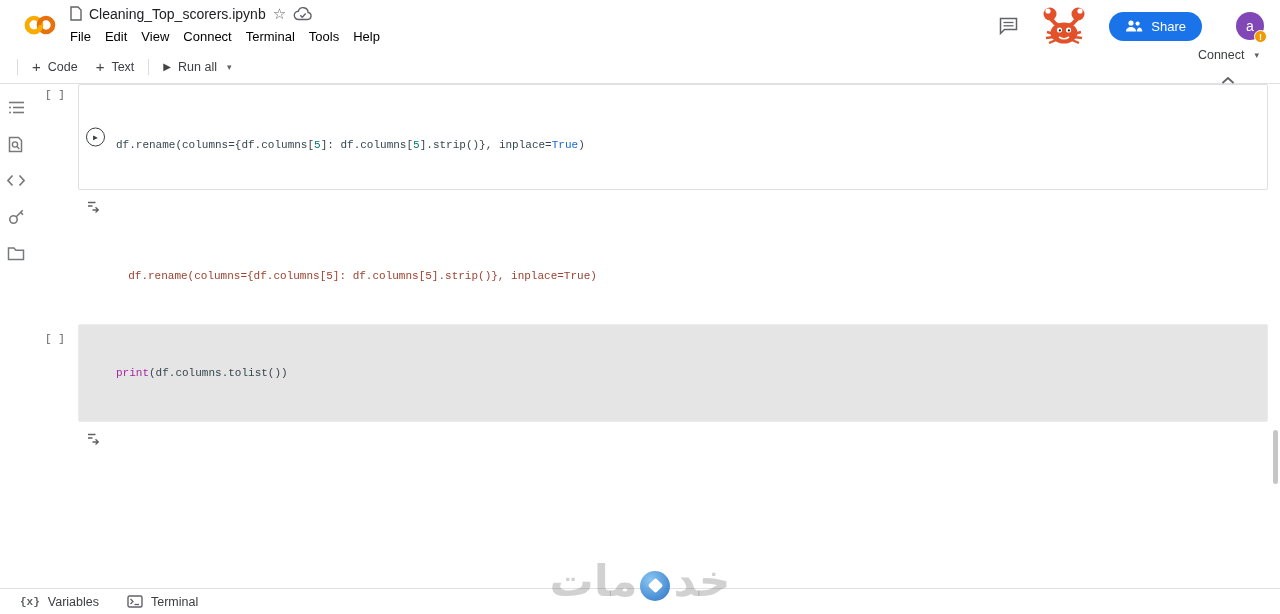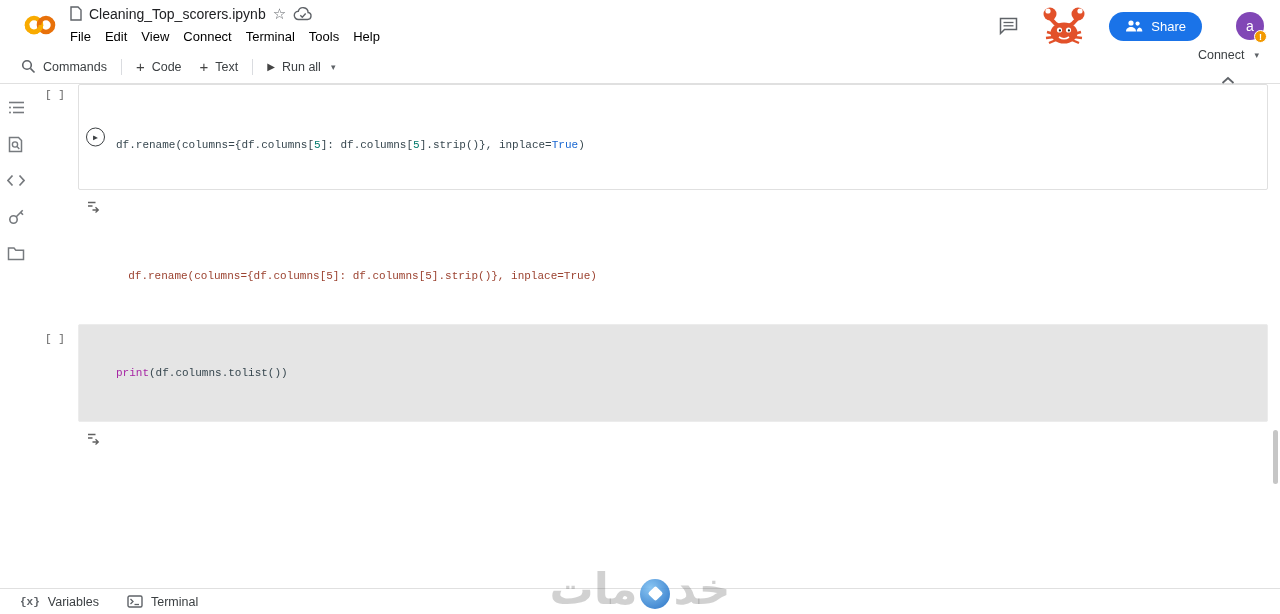--- a/index.html
+++ b/index.html
@@ -57,21 +57,21 @@
   .tok-n { color:#00796b; }
   .tok-b { color:#1967d2; }
   .tok-w { color:#9c4331; }
   .tok-l { color:#3355cc; text-decoration:underline; cursor:pointer; }
   .vscroll-thumb { position:absolute; right:2px; top:430px; width:5px; height:54px; background:#c6c6c6; border-radius:3px; cursor:pointer; z-index:6; }
   
   footer { height:26px; border-top:1px solid #e0e0e0; display:flex; align-items:center; padding-left:20px; gap:28px; font-size:12.5px; color:#3c4043; background:#fff; position:relative; z-index:2; }
   .footer-item { display:flex; align-items:center; gap:8px; cursor:pointer; }
   .braces-icon { font-family:"Liberation Mono","DejaVu Sans Mono",monospace; font-size:11px; font-weight:bold; color:#5f6368; }
   
-  .watermark { position:absolute; left:0; right:0; bottom:0; display:flex; align-items:center; justify-content:center; z-index:5; pointer-events:none; font-family:"DejaVu Sans", sans-serif; font-weight:bold; font-size:44px; color:rgba(90,90,90,0.28); }
+  .watermark { position:absolute; left:0; right:0; bottom:8px; display:flex; align-items:center; justify-content:center; z-index:5; pointer-events:none; font-family:"DejaVu Sans", sans-serif; font-weight:bold; font-size:44px; color:rgba(90,90,90,0.28); }
   .gem { width:30px; height:30px; border-radius:50%; background:radial-gradient(circle at 35% 30%, #7dc0f2, #1565c0); display:flex; align-items:center; justify-content:center; margin:10px 3px 0 3px; opacity:.9; }
   .gem-diamond { width:11px; height:11px; background:#fff; transform:rotate(45deg); border-radius:2px; }
 </style>
 </head>
 <body>
 
 <header>
   <div class="logo">
     <svg width="32" height="24" viewBox="0 0 32 24">
       <circle cx="10" cy="12" r="7" fill="none" stroke="#F9AB00" stroke-width="4.6"></circle>
@@ -143,29 +143,20 @@
       <span>Share</span>
     </div>
     <div class="avatar">
       <span>a</span>
       <span class="avatar-badge">!</span>
     </div>
   </div>
 </header>
 
 <div class="toolbar">
-  <div class="tb-btn">
-    <span class="icon-btn">
-      <svg width="15" height="15" viewBox="0 0 15 15">
-          <circle cx="6" cy="6" r="4.3" fill="none" stroke="#5f6368" stroke-width="1.6"></circle>
-          <line x1="9.4" y1="9.4" x2="13.5" y2="13.5" stroke="#5f6368" stroke-width="1.6"></line>
-        </svg>
-    </span>
-    <span>Commands</span>
-  </div>
   <div class="tb-divider"></div>
   <div class="tb-btn">
     <span class="plus-glyph">+</span>
     <span>Code</span>
   </div>
   <div class="tb-btn">
     <span class="plus-glyph">+</span>
     <span>Text</span>
   </div>
   <div class="tb-divider"></div>

